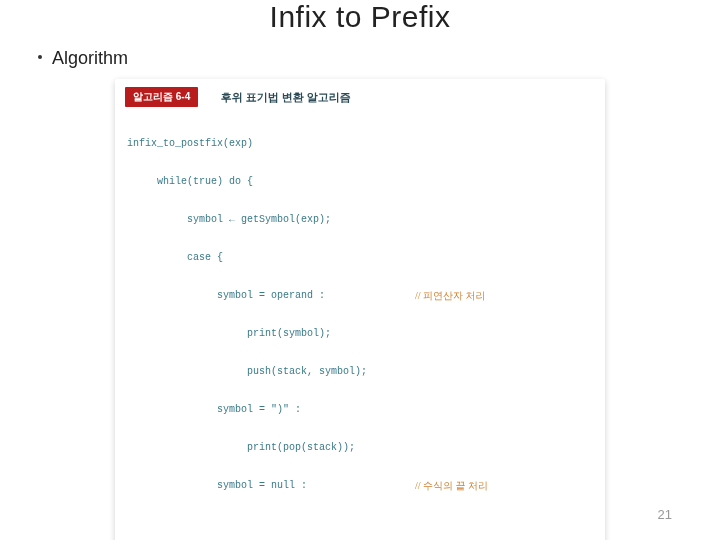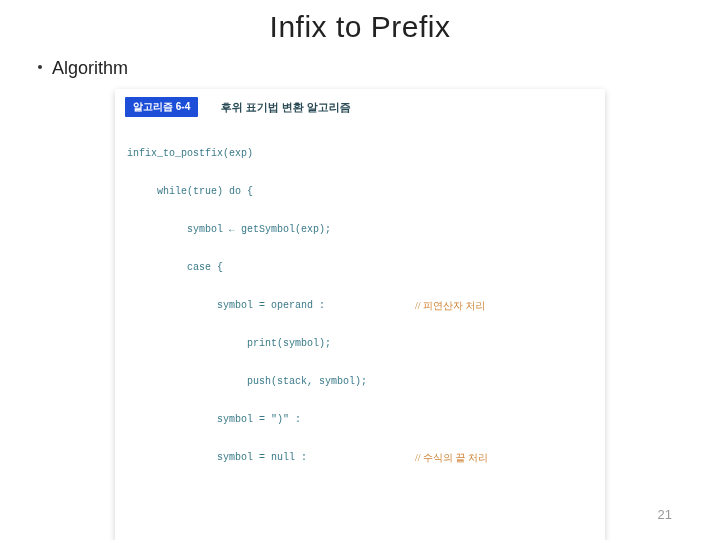--- a/index.html
+++ b/index.html
@@ -9,21 +9,21 @@
     height: 540px;
     background: #fff;
     font-family: "Malgun Gothic", "Segoe UI", Arial, sans-serif;
     position: relative;
     overflow: hidden;
   }
   .title {
     text-align: center;
     font-size: 30px;
     font-weight: 400;
-    margin-top: 10px;
+    margin-top: 0;
     color: #222;
     letter-spacing: 0.5px;
   }
   .bullet-row {
     margin-top: 14px;
     margin-left: 38px;
     font-size: 18px;
     color: #222;
   }
   .bullet-dot {
@@ -43,21 +43,21 @@
     background: #fff;
     box-shadow: 0 2px 6px rgba(0,0,0,0.18);
     border-radius: 2px;
     padding-bottom: 6px;
   }
   .card-header {
     padding: 8px 10px 4px 10px;
   }
   .badge {
     display: inline-block;
-    background: #1d4ed8;
+    background: #b91c1c;
     color: #fff;
     font-size: 10px;
     font-weight: 700;
     padding: 3px 8px;
     border-radius: 1px;
     vertical-align: middle;
   }
   .badge-title {
     display: inline-block;
     font-size: 11px;
@@ -119,20 +119,21 @@
   </div>
   <div class="code-area">
 <div class="code-line"><span class="code-text ind1">infix_to_postfix(exp)</span></div>
 <div class="code-line"><span class="code-text ind2">while(true) do {</span></div>
 <div class="code-line"><span class="code-text ind3">symbol ← getSymbol(exp);</span></div>
 <div class="code-line"><span class="code-text ind3">case {</span></div>
 <div class="code-line"><span class="code-text ind4">symbol = operand :</span><span class="comment cm-col">// 피연산자 처리</span></div>
 <div class="code-line"><span class="code-text ind5">print(symbol);</span></div>
 <div class="code-line"><span class="code-text ind5">push(stack, symbol);</span></div>
 <div class="code-line"><span class="code-text ind4">symbol = ")" :</span></div>
+<div class="code-line"><span class="code-text ind5">print(pop(stack));</span></div>
 <div class="code-line"><span class="code-text ind4">symbol = null :</span><span class="comment cm-col">// 수식의 끝 처리</span></div>
 
 
 
 
 
 
   </div>
 </div>
 

